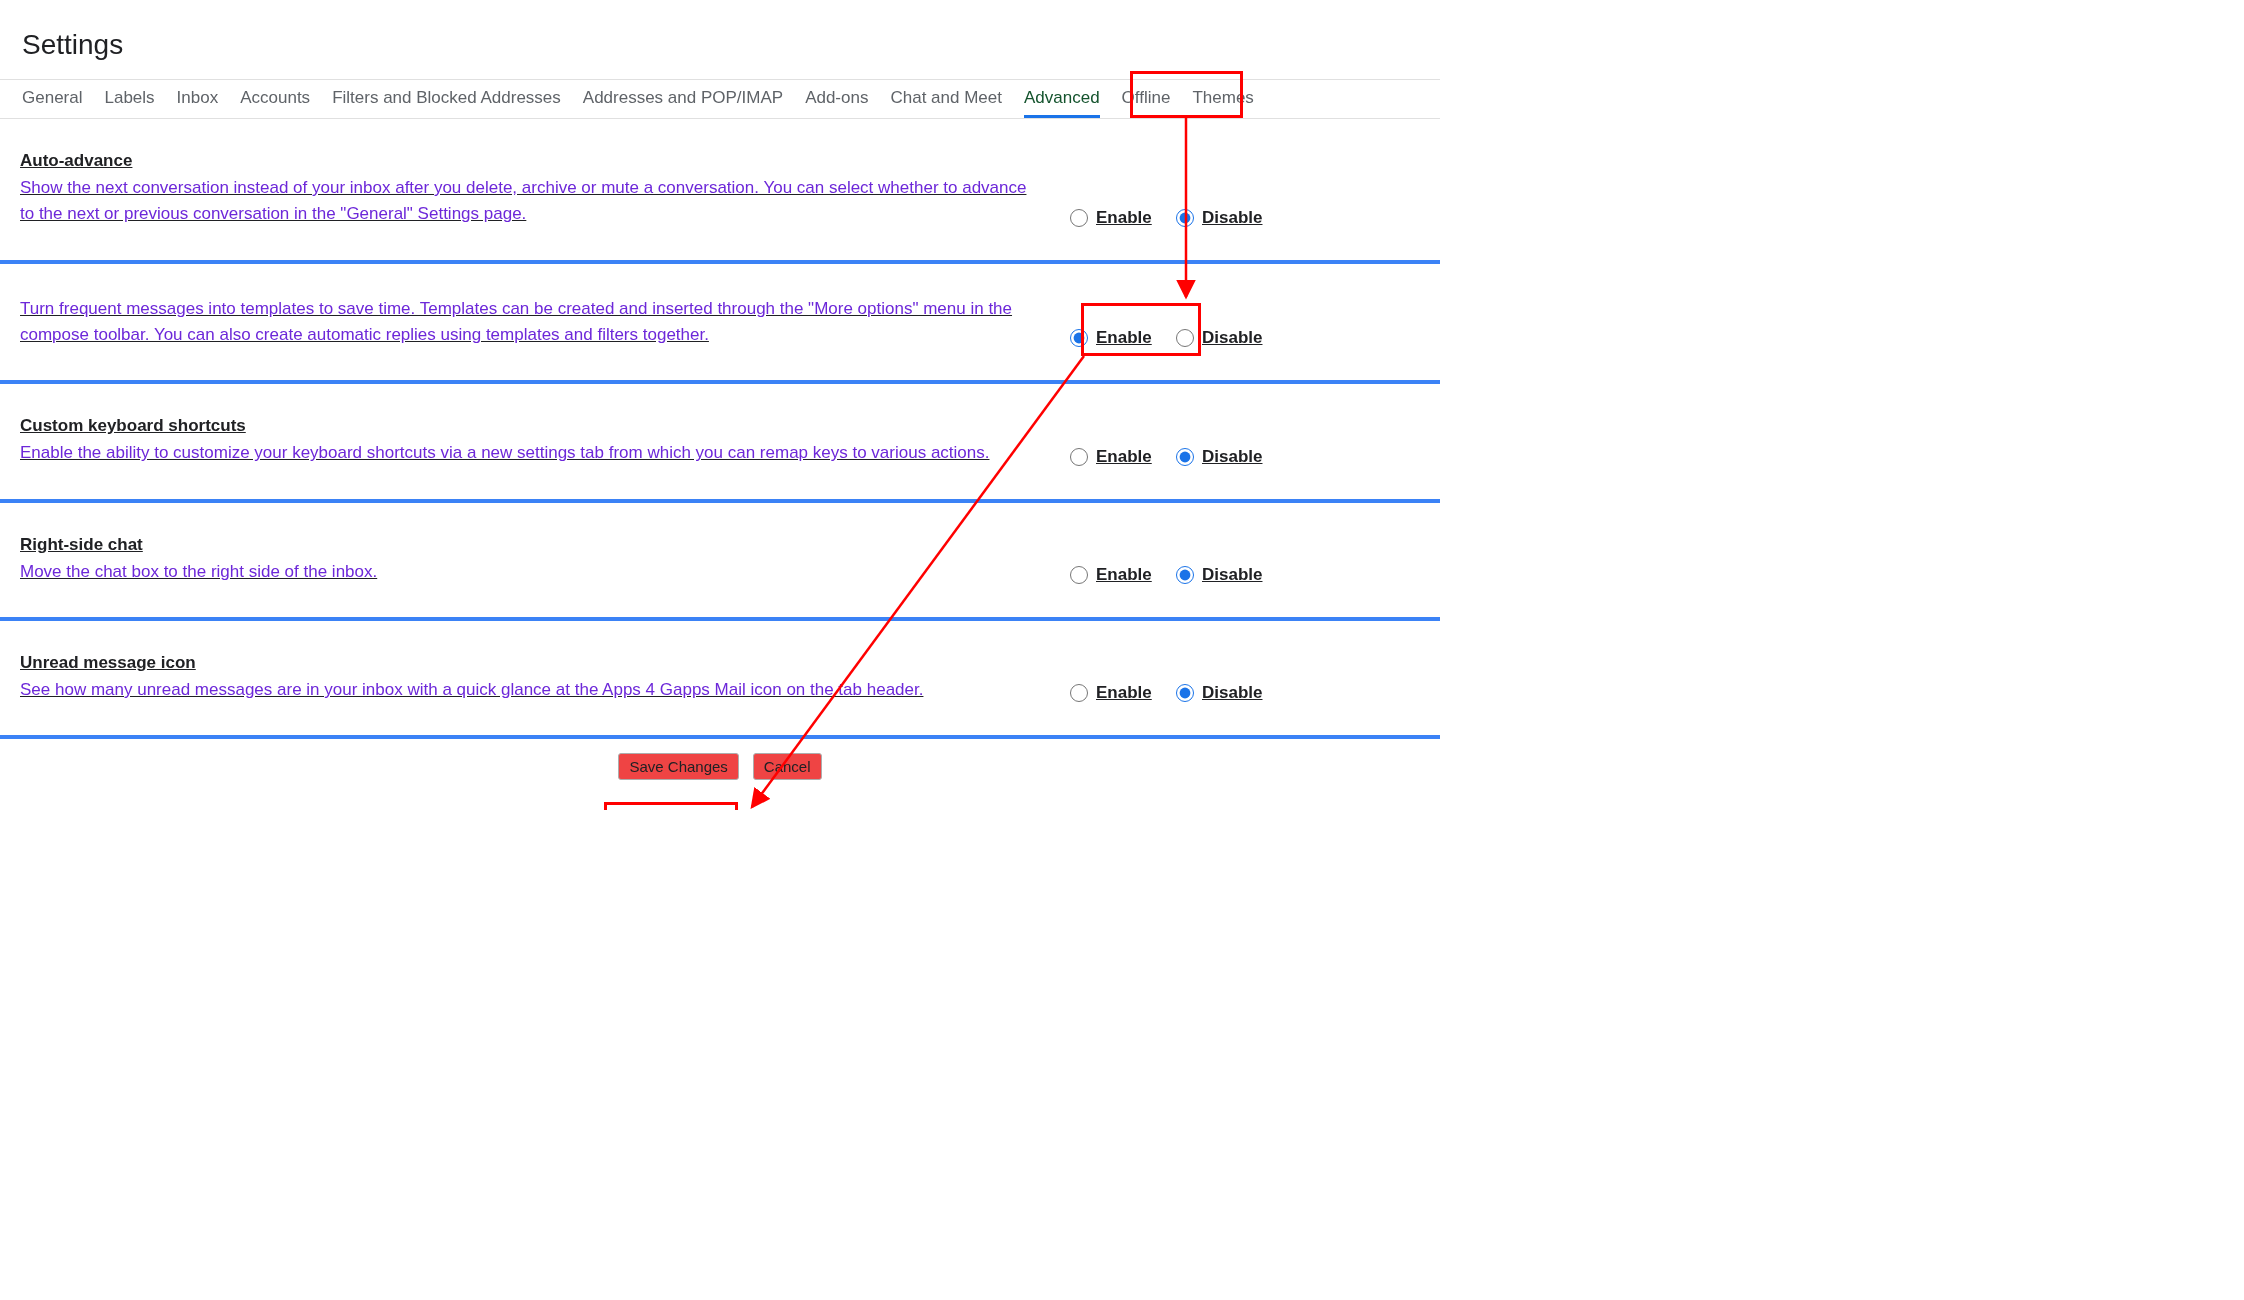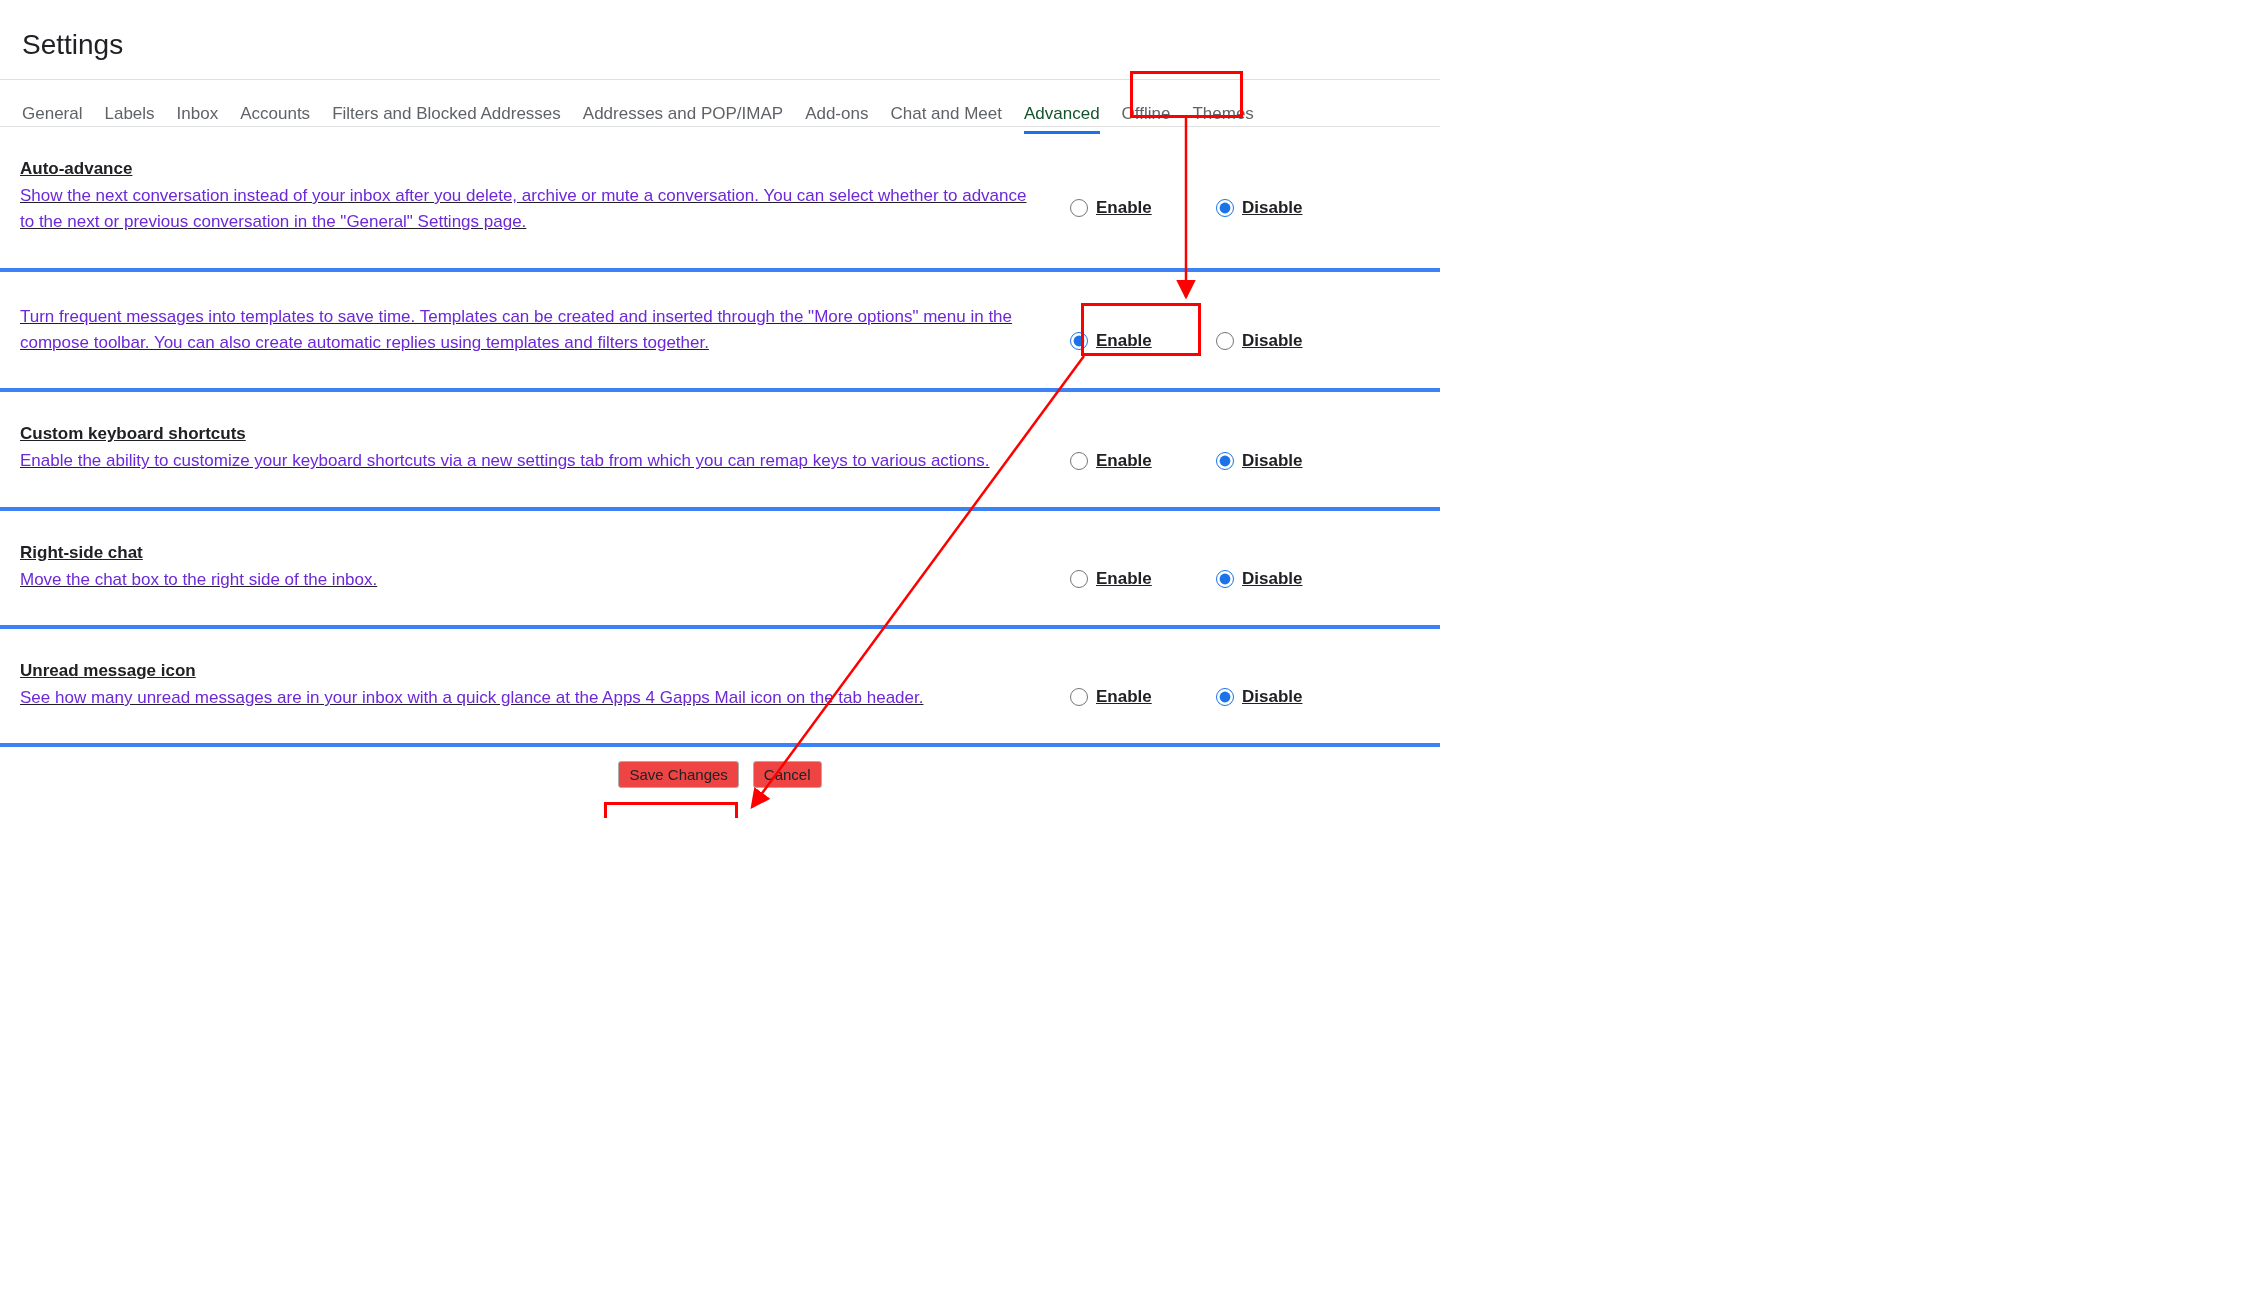--- a/index.html
+++ b/index.html
@@ -23,22 +23,22 @@
       font-weight: 400;
       padding: 22px 22px 18px 22px;
       color: #202124;
       margin-top: 7px;
     }
     .tabs-bar {
       border-top: 1px solid #e0e0e0;
       border-bottom: 1px solid #e0e0e0;
       padding: 0 22px;
       display: flex;
-      align-items: flex-end;
-      height: 48px;
+      align-items: center;
+      height: 40px;
     }
     .tabs {
       display: flex;
       gap: 22px;
       font-size: 17px;
       color: #5f6368;
     }
     .tab {
       cursor: pointer;
       padding: 0 0 2px 0;
@@ -76,22 +76,21 @@
       color: #202124;
       margin-bottom: 4px;
     }
     .row-desc {
       font-size: 17px;
       color: #6d28d9;
       line-height: 1.55;
     }
     .row-controls {
       display: flex;
-      align-items: center;
-      gap: 40px;
+      align-items: flex-end;
       padding-top: 22px;
     }
     .radio-group {
       display: flex;
       align-items: center;
       gap: 8px;
       font-size: 17px;
       font-weight: 700;
       cursor: pointer;
       min-width: 106px;

